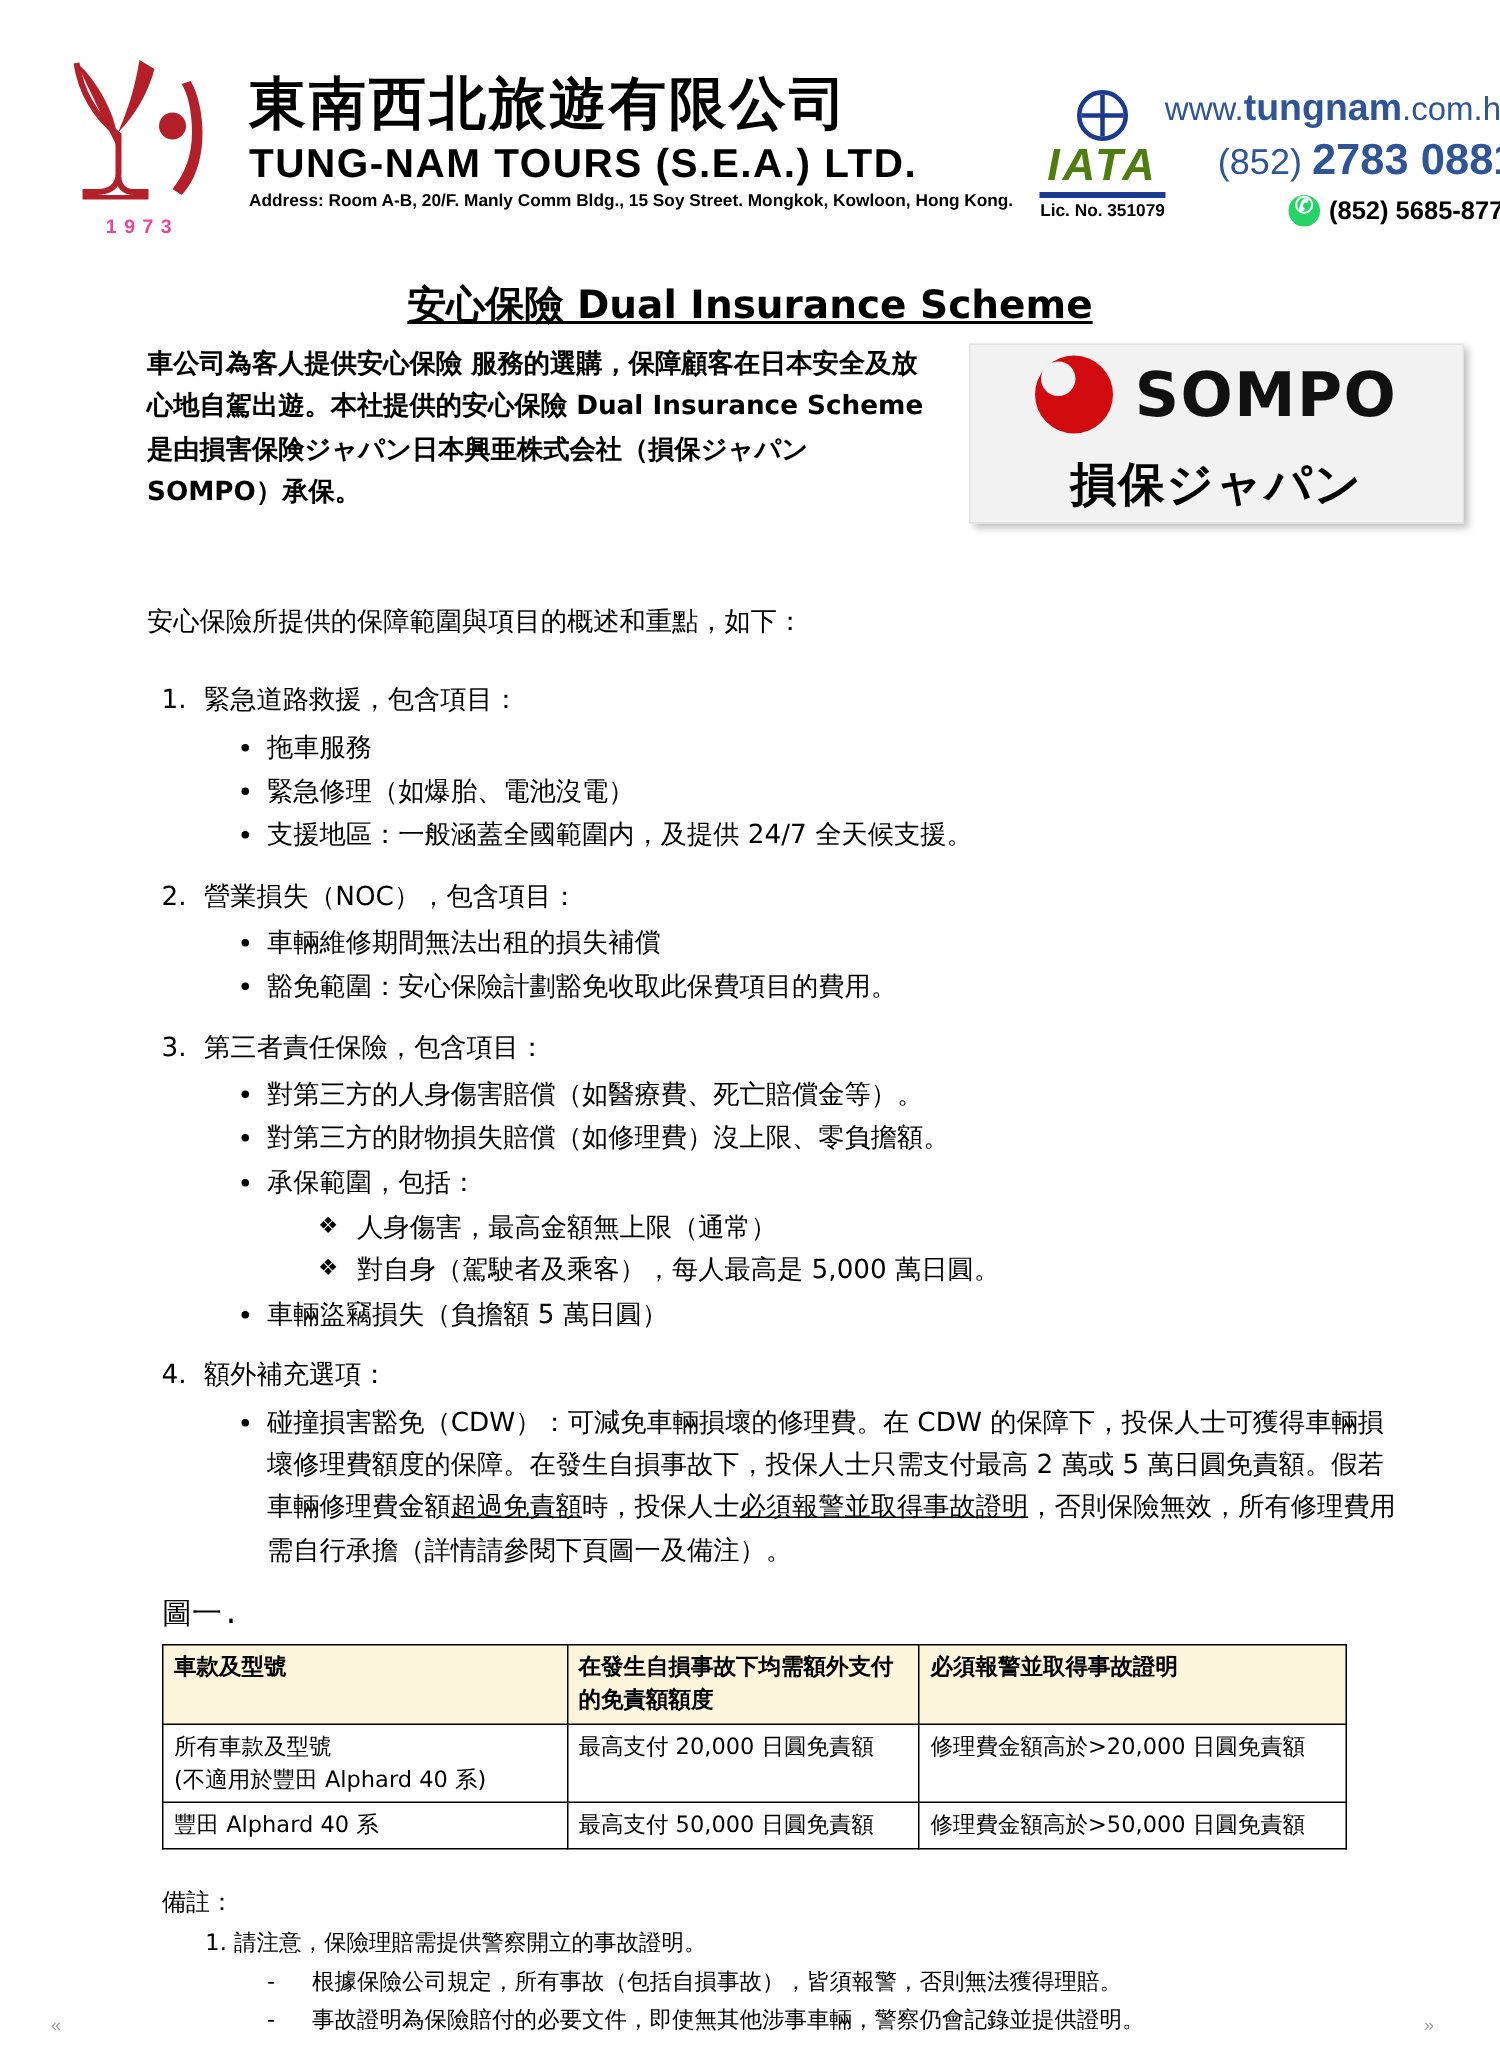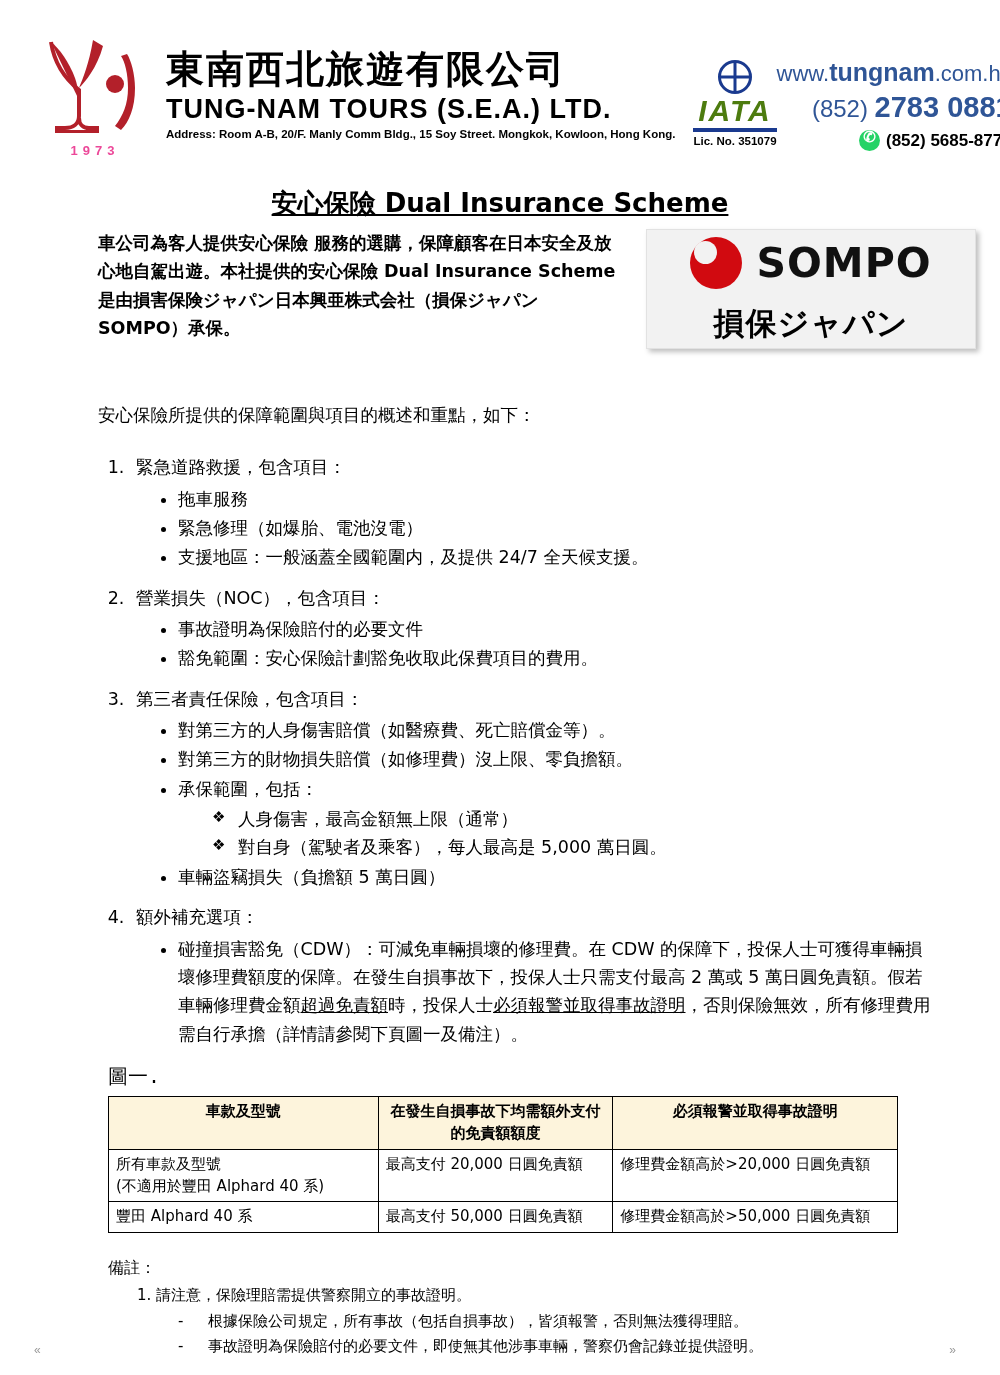--- a/index.html
+++ b/index.html
@@ -65,21 +65,21 @@
   ul.lvl2 > li { margin-bottom: 1px; }
   ul.lvl3 { list-style: none; margin: 2px 0 0 0; padding-left: 34px; }
   ul.lvl3 > li { position: relative; padding-left: 26px; }
   ul.lvl3 > li:before { content: "❖"; position: absolute; left: 0; top: 0; font-size: 15px; }
   .hang { display: block; }
 
   
   .fig-label { margin: 14px 0 2px 10px; font-size: 20px; font-family: Liberation Mono, monospace; }
   table.tbl { border-collapse: collapse; width: 790px; margin-left: 10px; font-size: 15px; font-family: "DejaVu Sans", sans-serif; }
   table.tbl th, table.tbl td { border: 1px solid #000; padding: 4px 7px; vertical-align: top; line-height: 1.45; }
-  table.tbl thead th { background: #fdf4dc; font-weight: bold; text-align: center; }
+  table.tbl thead th { background: #fdf4dc; font-weight: bold; text-align: left; }
   .c1 { width: 270px; }
   .c2 { width: 235px; margin-top: 32px; }
   .c3 { width: 285px; }
 
   
   .notes { margin: 22px 0 0 10px; font-size: 15px; font-family: "DejaVu Sans", sans-serif; }
   .notes-title { font-size: 16px; }
   ol.notes-ol { margin: 2px 0 0 0; padding-left: 48px; }
   ul.notes-dash { list-style: none; margin: 2px 0 0 0; padding-left: 22px; }
   ul.notes-dash > li { position: relative; padding-left: 30px; }
@@ -162,21 +162,21 @@
         <ul class="lvl2">
           <li>拖車服務</li>
           <li>緊急修理（如爆胎、電池沒電）</li>
           <li>支援地區：一般涵蓋全國範圍内，及提供 24/7 全天候支援。</li>
         </ul>
       </li>
 
       <li>
         <span>營業損失（NOC），包含項目：</span>
         <ul class="lvl2">
-          <li>事故證明為保險賠付的必要文件</li>
+          <li>車輛維修期間無法出租的損失補償</li>
           <li>豁免範圍：安心保險計劃豁免收取此保費項目的費用。</li>
         </ul>
       </li>
 
       <li>
         <span>第三者責任保險，包含項目：</span>
         <ul class="lvl2">
           <li>對第三方的人身傷害賠償（如醫療費、死亡賠償金等）。</li>
           <li>對第三方的財物損失賠償（如修理費）沒上限、零負擔額。</li>
           <li>

